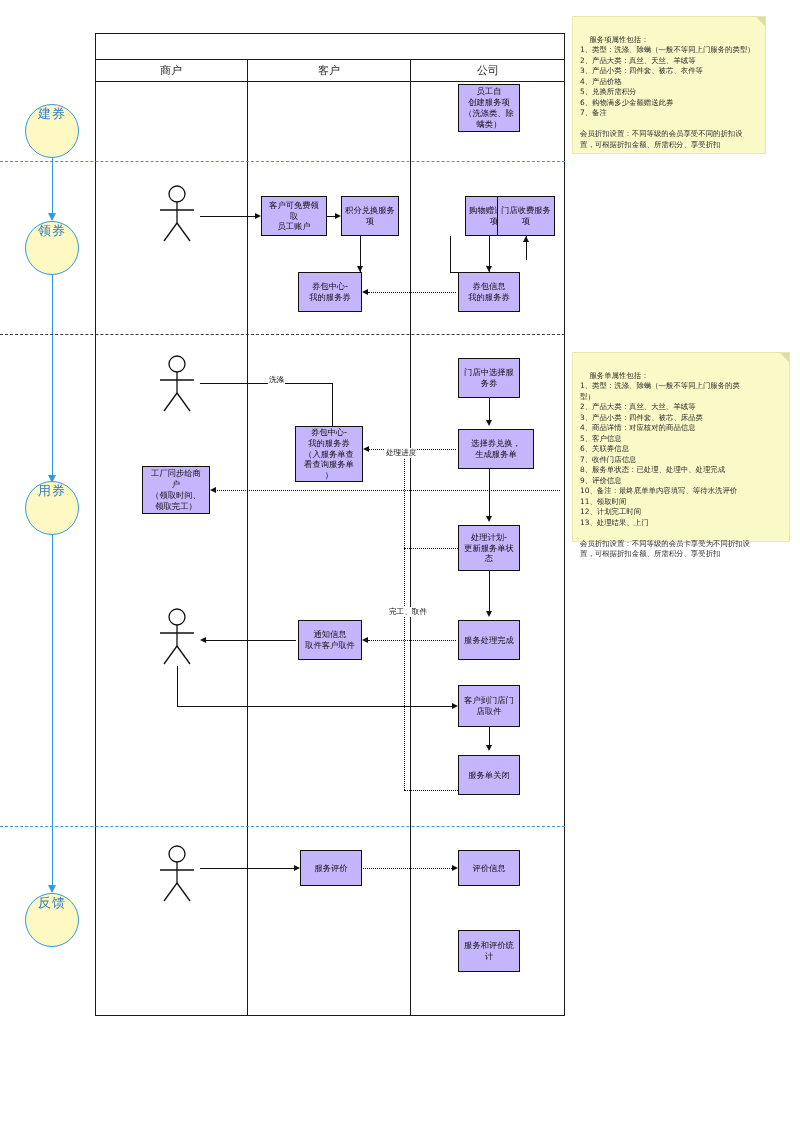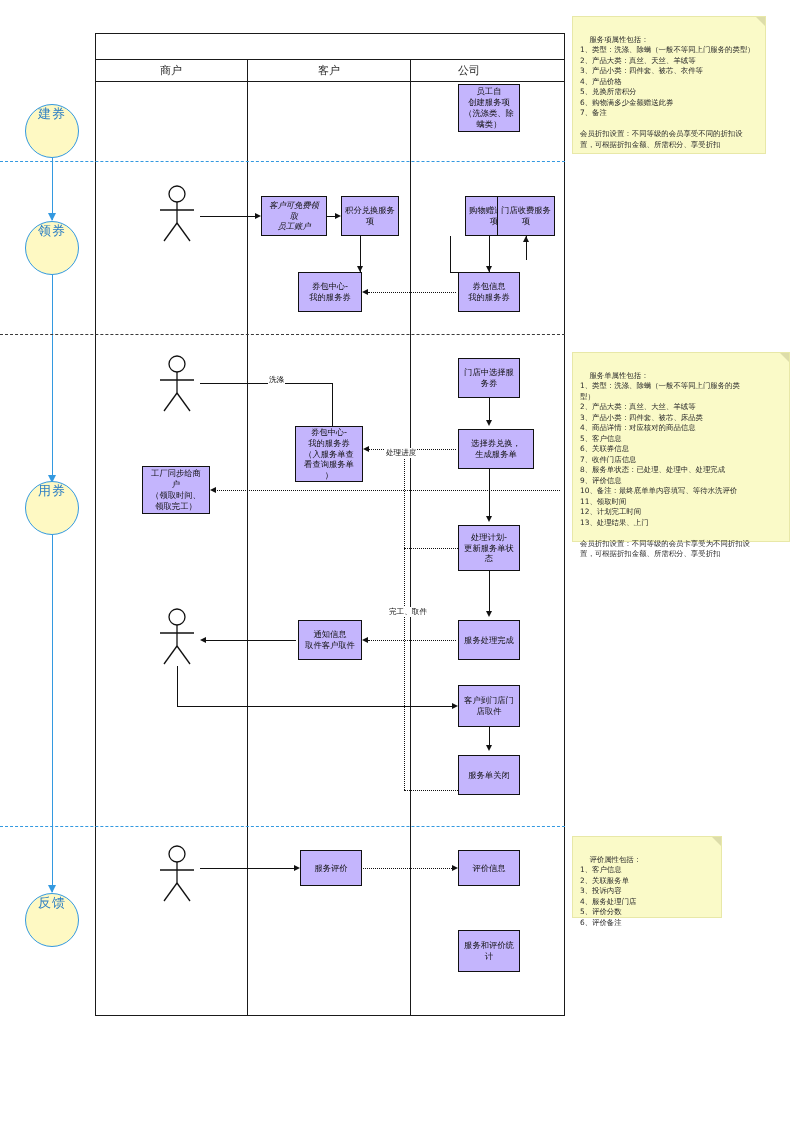--- a/index.html
+++ b/index.html
@@ -173,21 +173,21 @@
 
   <div class="vline" style="left:247px; top:59px; height:957px;"></div>
   <div class="vline" style="left:410px; top:59px; height:957px;"></div>
 
   <div class="lane-title" style="left:95px; top:59px; width:152px; height:22px;">
     <span>商户</span>
   </div>
   <div class="lane-title" style="left:248px; top:59px; width:162px; height:22px;">
     <span>客户</span>
   </div>
-  <div class="lane-title" style="left:392px; top:59px; width:154px; height:22px;">
+  <div class="lane-title" style="left:411px; top:59px; width:154px; height:22px;">
     <span>公司</span>
   </div>
 
   <div class="phase-sep blue" style="left:0px; top:161px; width:565px;"></div>
   <div class="phase-sep" style="left:0px; top:334px; width:565px;"></div>
   <div class="phase-sep blue" style="left:0px; top:826px; width:565px;"></div>
 
   <div class="pbox" style="left:458px; top:84px; width:62px; height:48px;">
     <span style="white-space:pre-line;">员工自
 创建服务项
@@ -199,21 +199,21 @@
     <svg width="44" height="58" viewBox="0 0 44 58">
       <circle cx="22" cy="9" r="8" fill="none" stroke="#111" stroke-width="1.3"></circle>
       <line x1="22" y1="17" x2="22" y2="38" stroke="#111" stroke-width="1.3"></line>
       <line x1="5" y1="25" x2="39" y2="25" stroke="#111" stroke-width="1.3"></line>
       <line x1="22" y1="38" x2="9" y2="56" stroke="#111" stroke-width="1.3"></line>
       <line x1="22" y1="38" x2="35" y2="56" stroke="#111" stroke-width="1.3"></line>
     </svg>
   </div>
 
   <div class="pbox" style="left:261px; top:196px; width:66px; height:40px;">
-    <span style="white-space:pre-line;font-style:italic;">客户可免费领取
+    <span style="white-space:pre-line;">客户可免费领取
 员工账户</span>
   </div>
   <div class="pbox" style="left:341px; top:196px; width:58px; height:40px;">
     <span style="white-space:pre-line;">积分兑换服务
 项</span>
   </div>
   <div class="pbox" style="left:421px; top:196px; width:58px; height:40px;margin-left:44px;">
     <span style="white-space:pre-line;">购物赠送服务
 项</span>
   </div>
@@ -415,24 +415,15 @@
 9、评价信息
 10、备注：最终底单单内容填写、等待水洗评价
 11、领取时间
 12、计划完工时间
 13、处理结果、上门
 
 会员折扣设置：不同等级的会员卡享受为不同折扣设
 置，可根据折扣金额、所需积分、享受折扣</span>
   </div>
 
-  <div class="note" style="left:572px; top:836px; width:150px; height:82px;">
-    <span>评价属性包括：
-1、客户信息
-2、关联服务单
-3、投诉内容
-4、服务处理门店
-5、评价分数
-6、评价备注</span>
-  </div>
 
 
 </div>
 
 </body></html>

